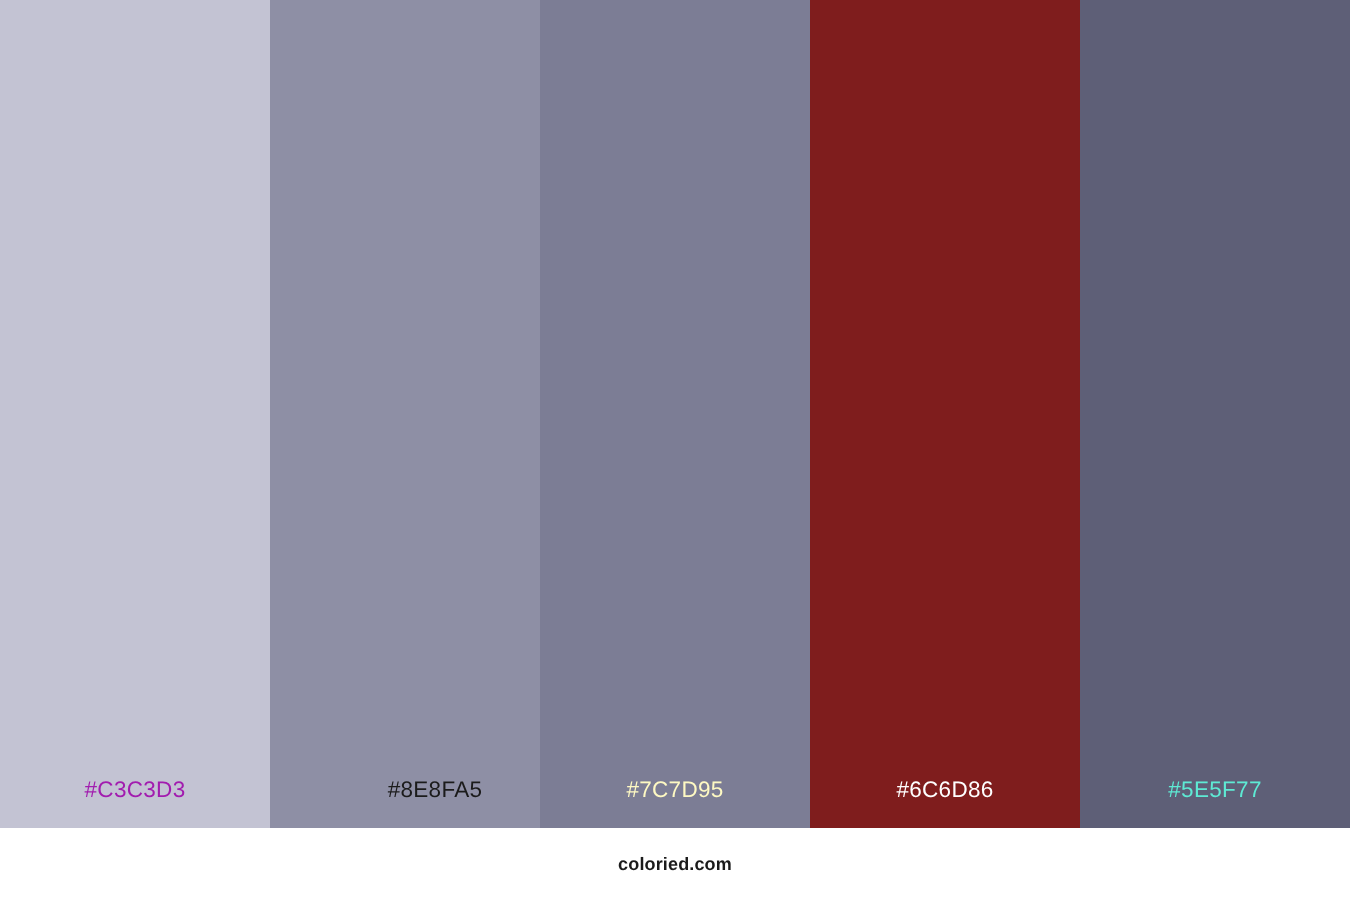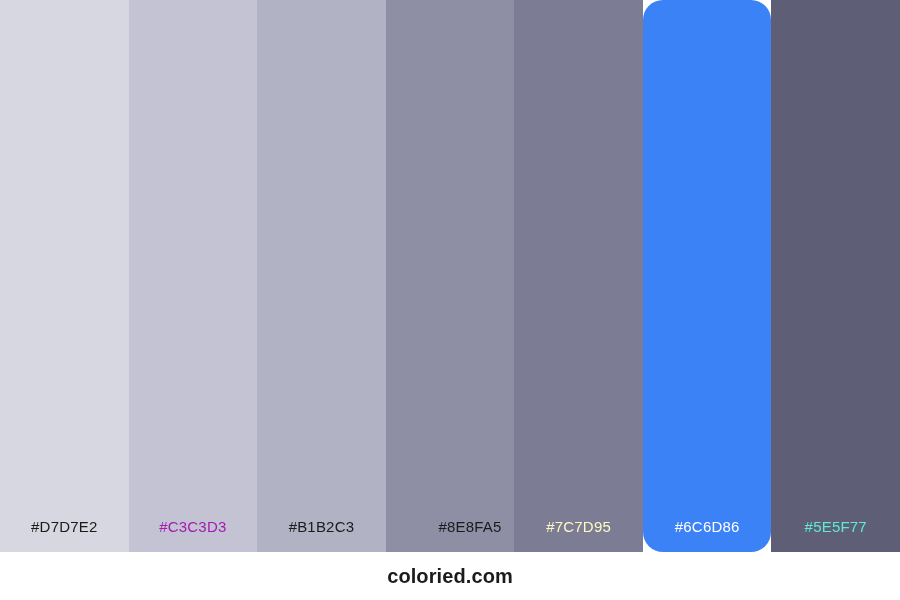--- a/index.html
+++ b/index.html
@@ -51,56 +51,50 @@
     flex: 1 1 auto;
     width: 900px;
     background: #ffffff;
     display: flex;
     align-items: center;
     justify-content: center;
   }
 
   #site-credit {
     font-family: "Liberation Sans", sans-serif;
-    font-size: 20px;
+    font-size: 12px;
     font-weight: bold;
     color: #1b1b1b;
     letter-spacing: 0.1px;
     line-height: 1;
   }
 </style>
 </head>
 <body>
 
 <div id="palette-page">
 
   <div id="swatch-strip">
 
-    <div class="swatch" style="background-color: rgb(215, 215, 226);">
-      <span class="swatch-label" style="color: rgb(27, 27, 27);">#D7D7E2</span>
-    </div>
 
     <div class="swatch" style="background-color: rgb(195, 195, 211);">
       <span class="swatch-label" style="color: #a21caf;">#C3C3D3</span>
     </div>
 
-    <div class="swatch" style="background-color: rgb(177, 178, 195);">
-      <span class="swatch-label" style="color: rgb(27, 27, 27);">#B1B2C3</span>
-    </div>
 
 
     <div class="swatch" style="background-color: rgb(142, 143, 165);">
       <span class="swatch-label" style="color: rgb(27, 27, 27); margin-left: 40px;">#8E8FA5</span>
     </div>
 
     <div class="swatch" style="background-color: rgb(124, 125, 149);">
       <span class="swatch-label" style="color: #fef9c3;">#7C7D95</span>
     </div>
 
-    <div class="swatch" style="background-color: #3b82f6; border-radius: 20px;">
+    <div class="swatch" style="background-color: #7f1d1d;">
       <span class="swatch-label" style="color: rgb(255, 255, 255);">#6C6D86</span>
     </div>
 
     <div class="swatch" style="background-color: rgb(94, 95, 119);">
       <span class="swatch-label" style="color: #5eead4;">#5E5F77</span>
     </div>
 
   </div>
 
   <div id="footer-bar">

